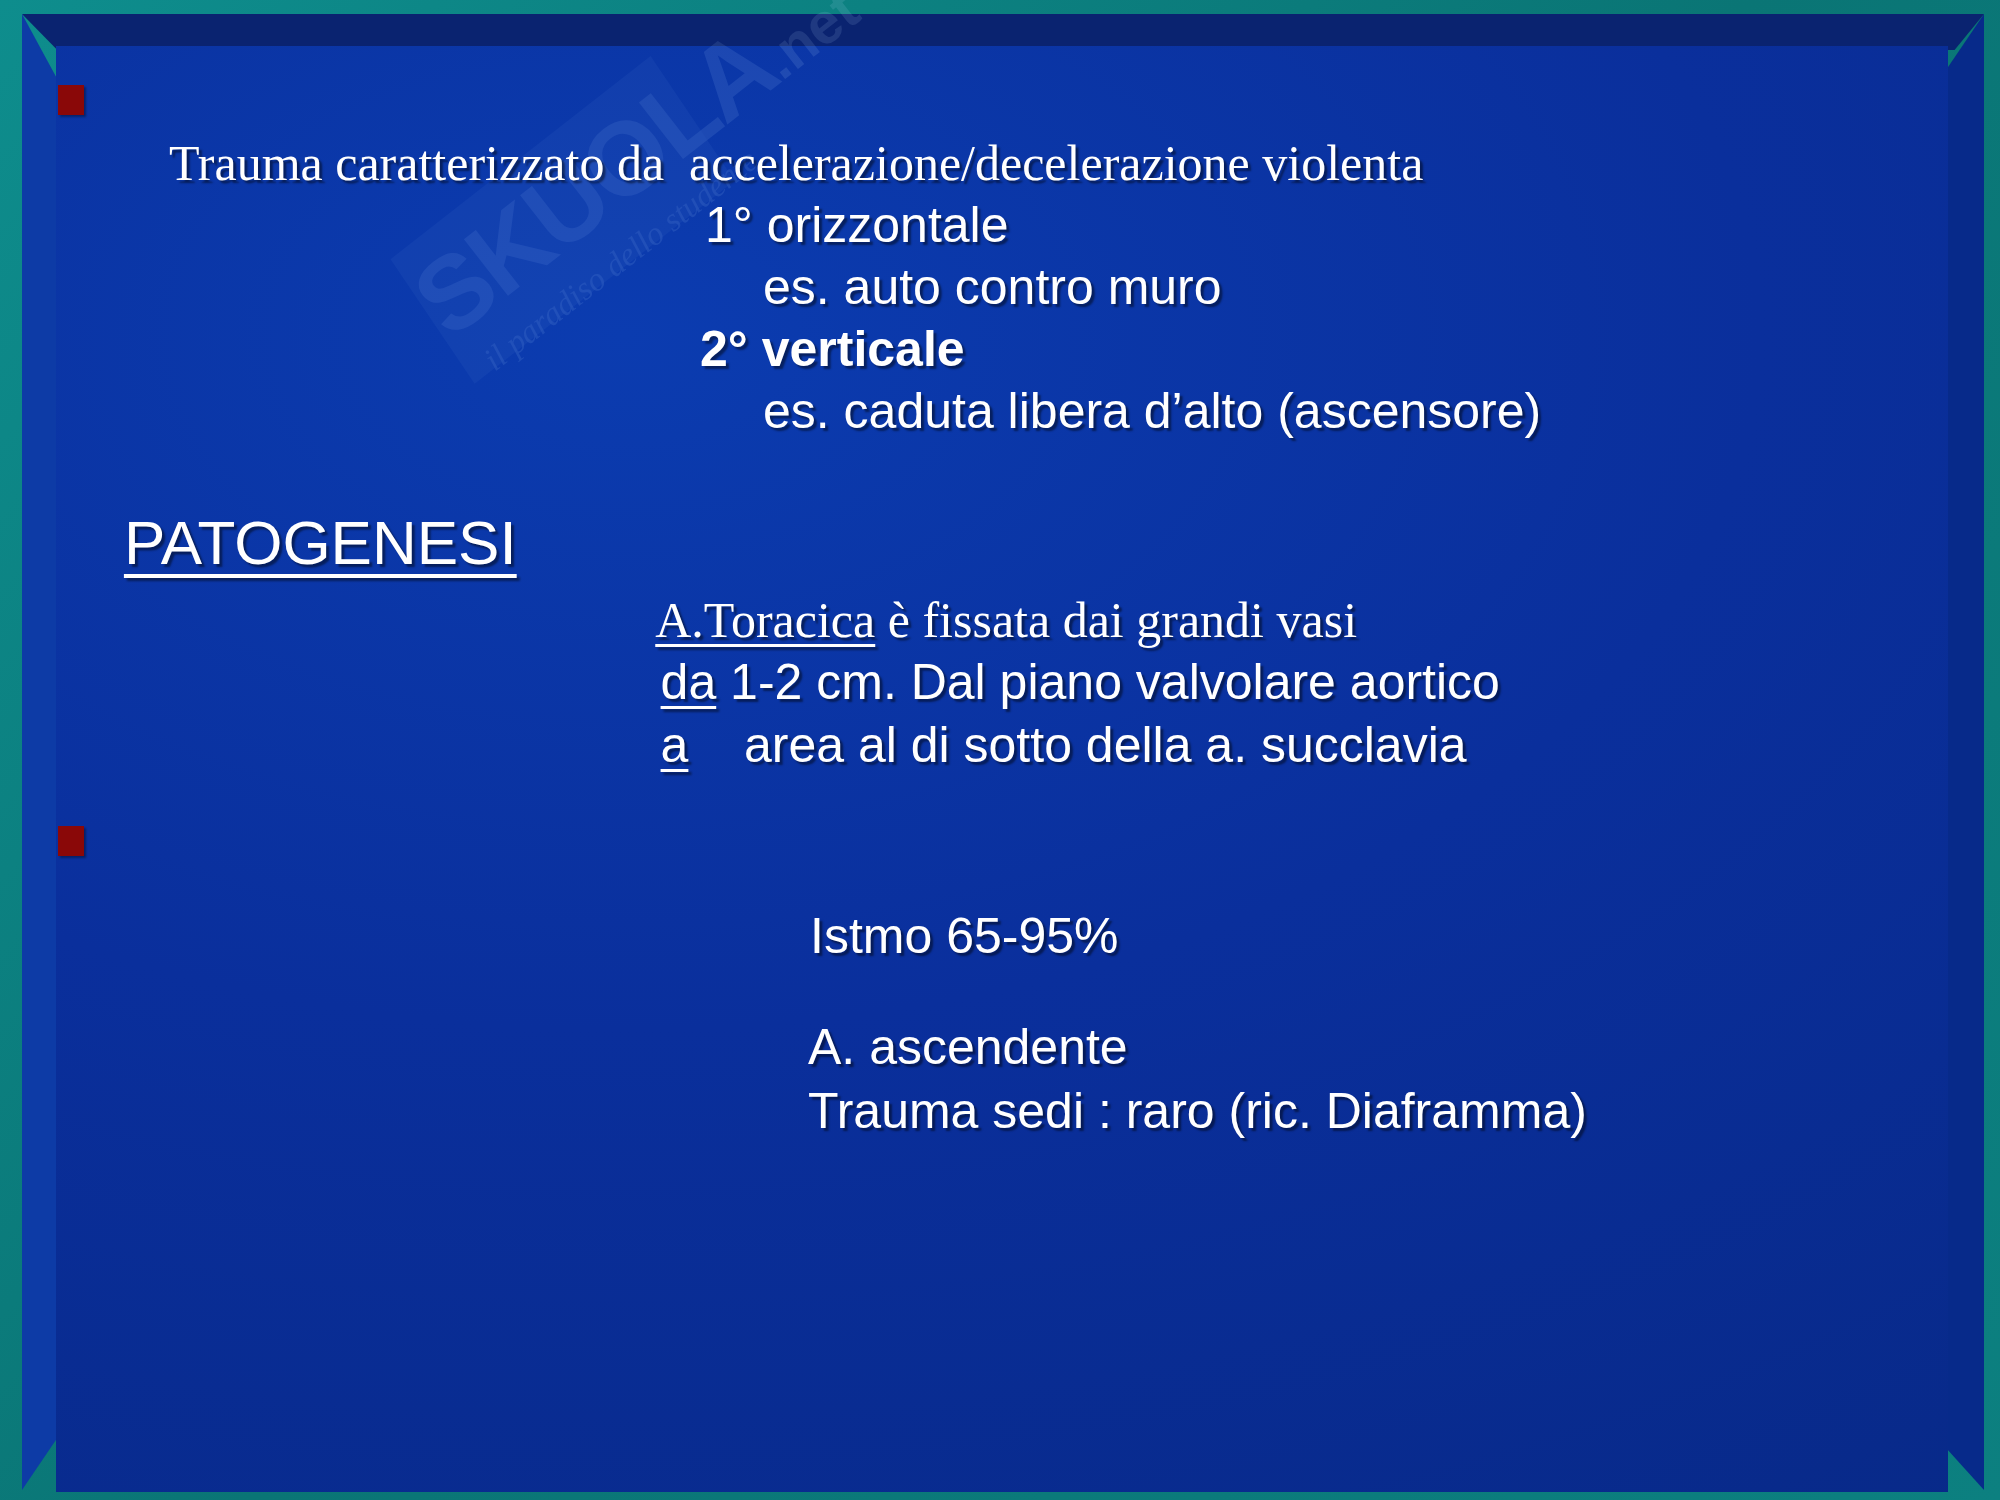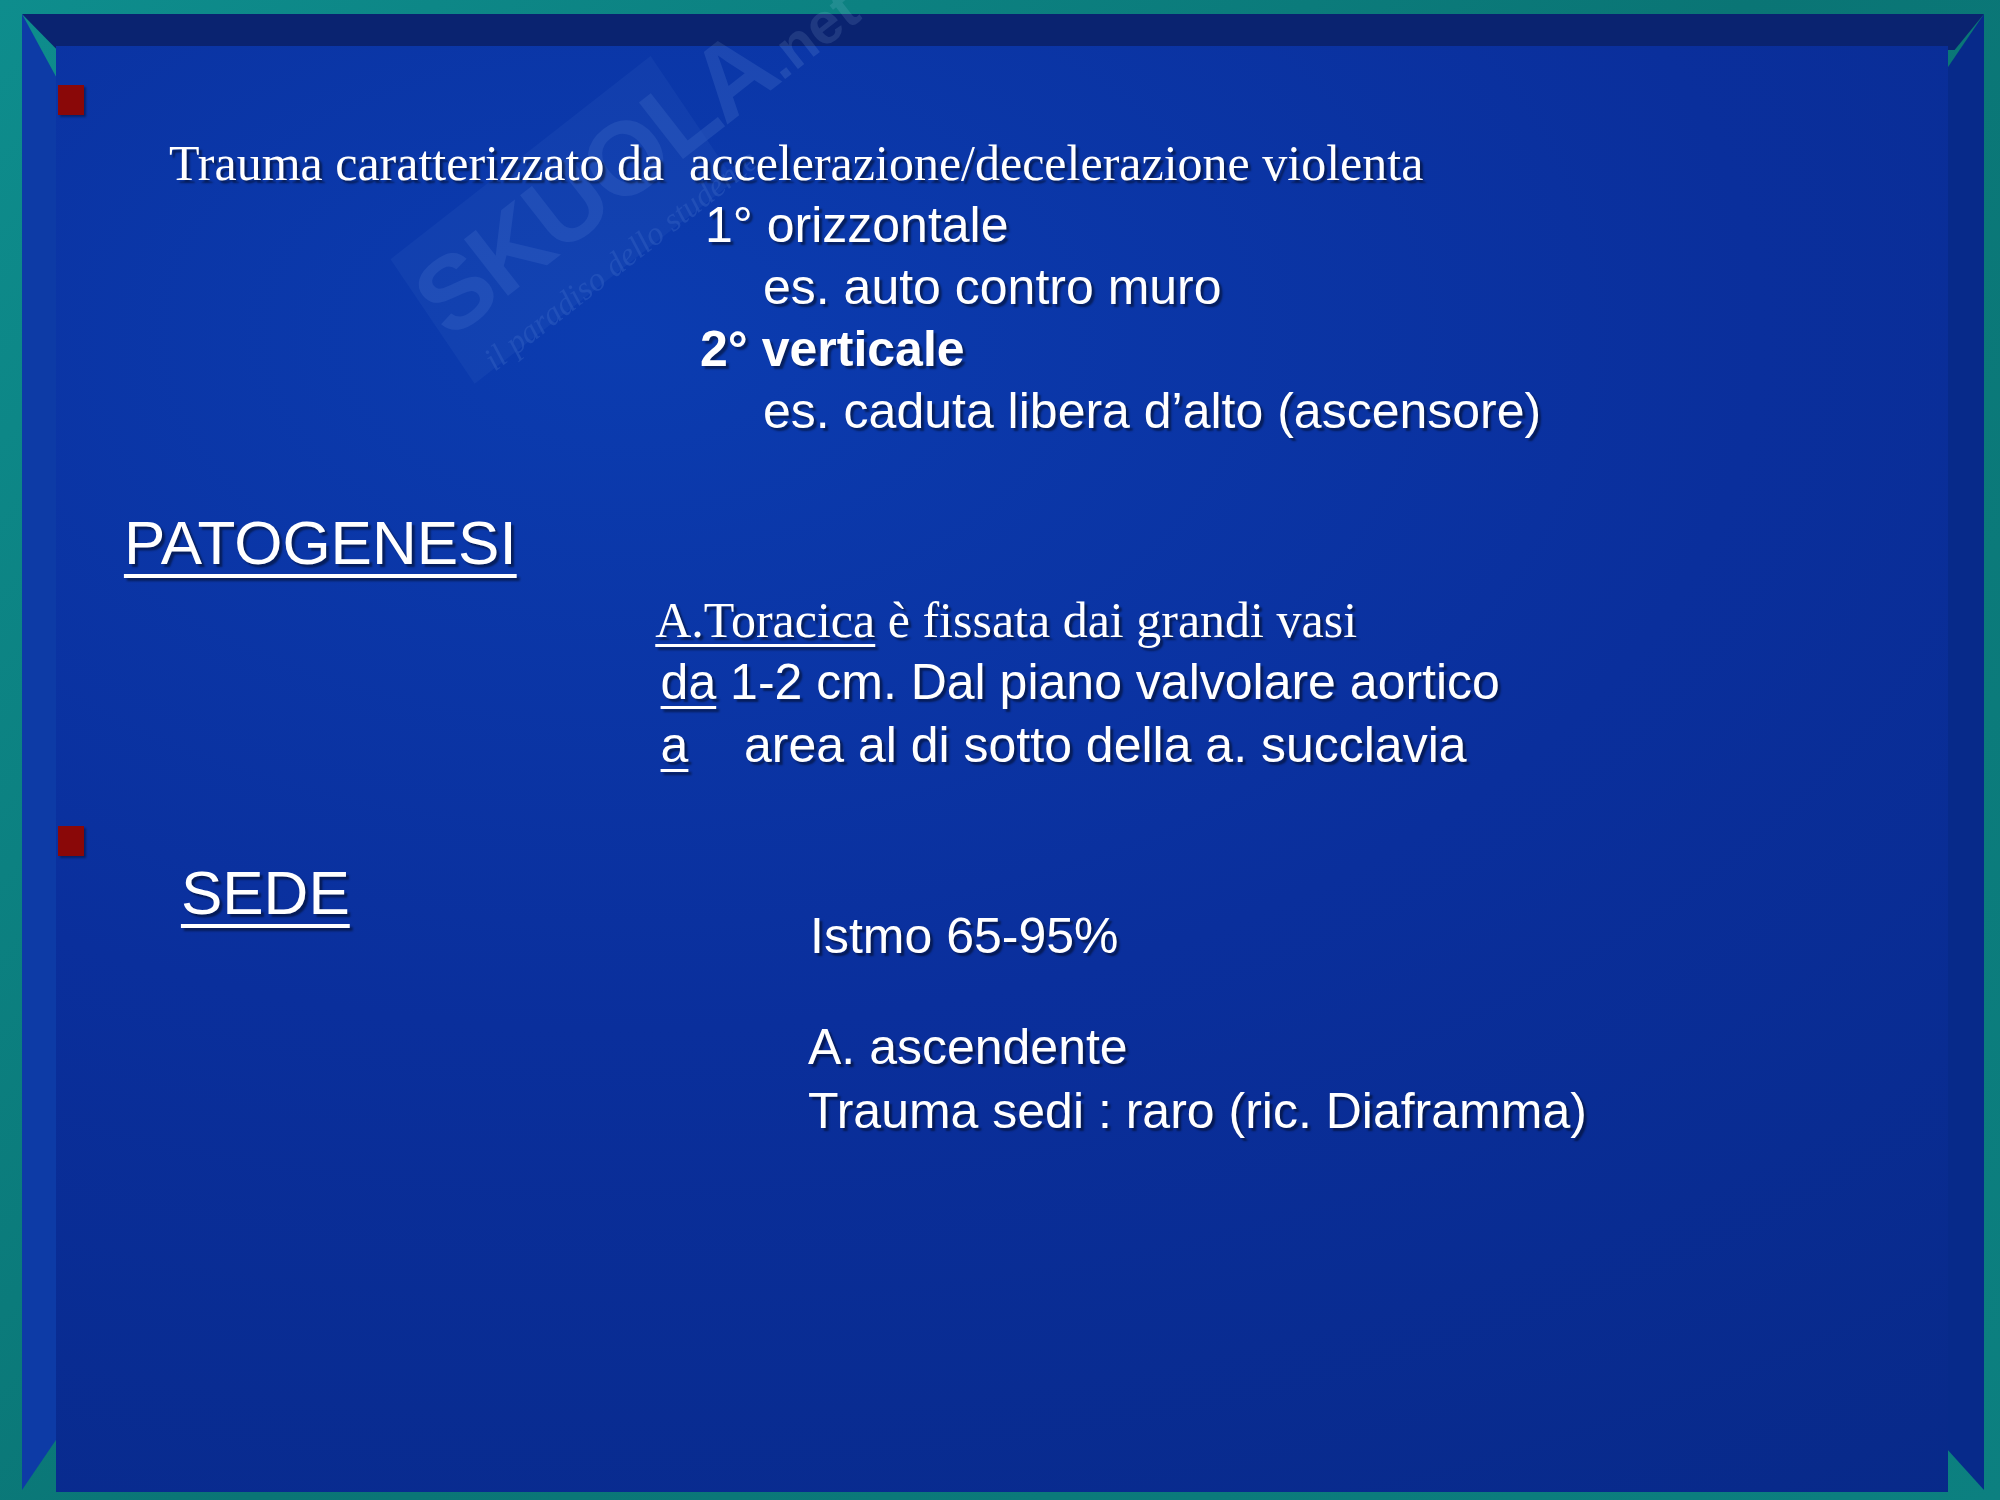--- a/index.html
+++ b/index.html
@@ -179,21 +179,18 @@
     <span class="u">A.Toracica</span><span> è fissata dai grandi vasi</span>
   </div>
   <div class="txt body-line" style="left:605px; top:607px;">
     <span class="u">da</span><span> 1-2 cm. Dal piano valvolare aortico</span>
   </div>
   <div class="txt body-line" style="left:605px; top:670px;">
     <span class="u">a</span><span>    area al di sotto della a. succlavia</span>
   </div>
 
   <div class="bullet" style="left:58px; top:826px;"></div>
-  <div class="txt heading" style="left:112px; top:800px;">
-    <span class="u">SEDE</span>
-  </div>
 
   <div class="txt body-line" style="left:810px; top:895px;margin-top:16px;">Istmo 65-95%</div>
   <div class="txt body-line" style="left:808px; top:1022px;">A. ascendente</div>
   <div class="txt body-line" style="left:808px; top:1086px;">Trauma sedi : raro (ric. Diaframma)</div>
 
 </div>
 
 </body></html>

